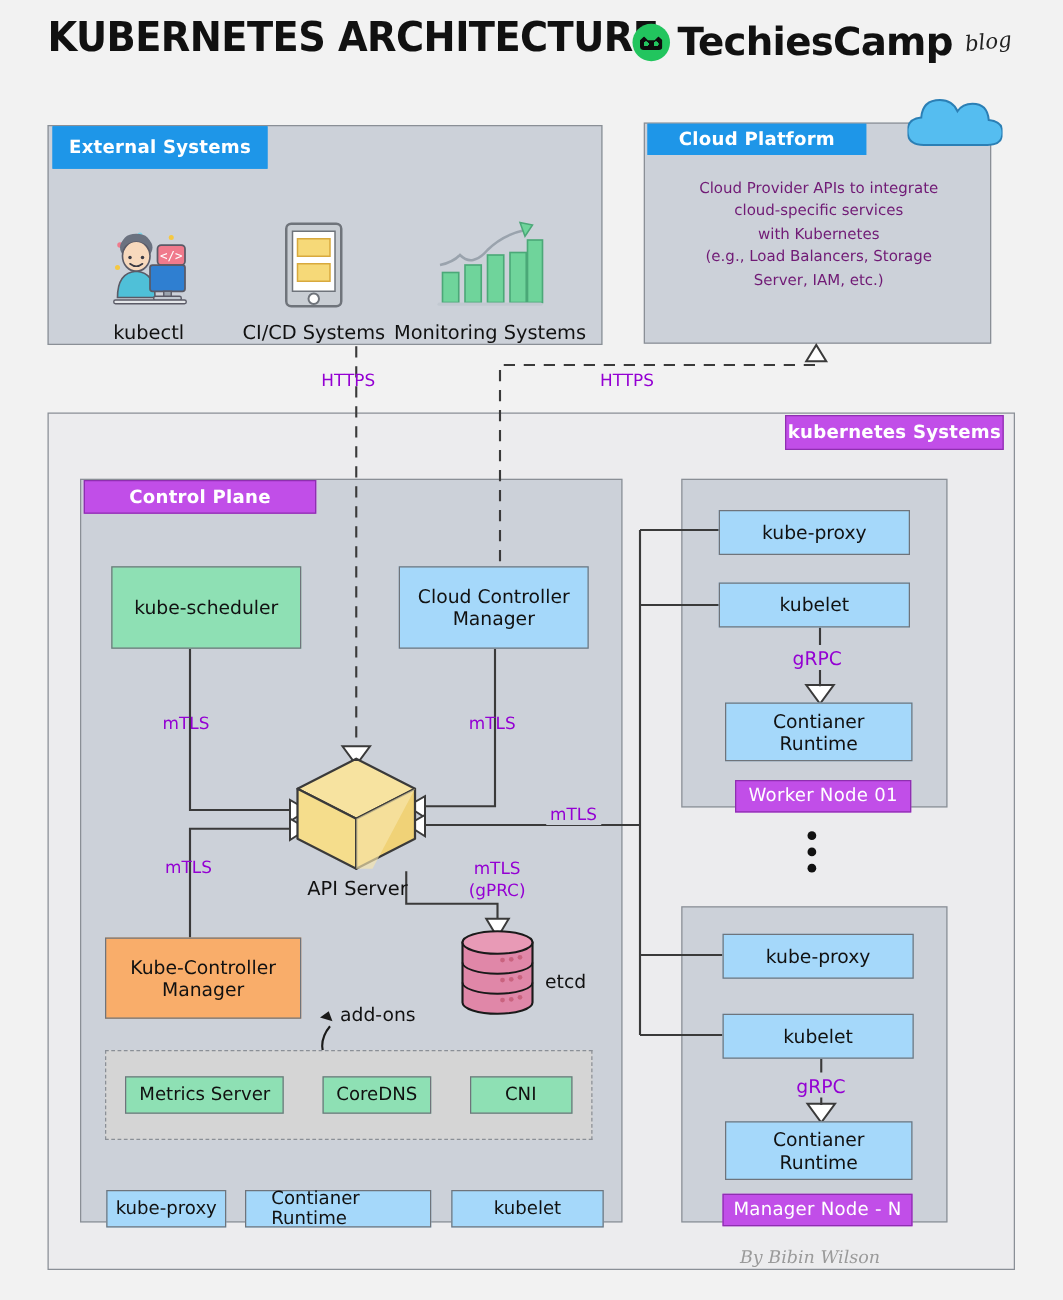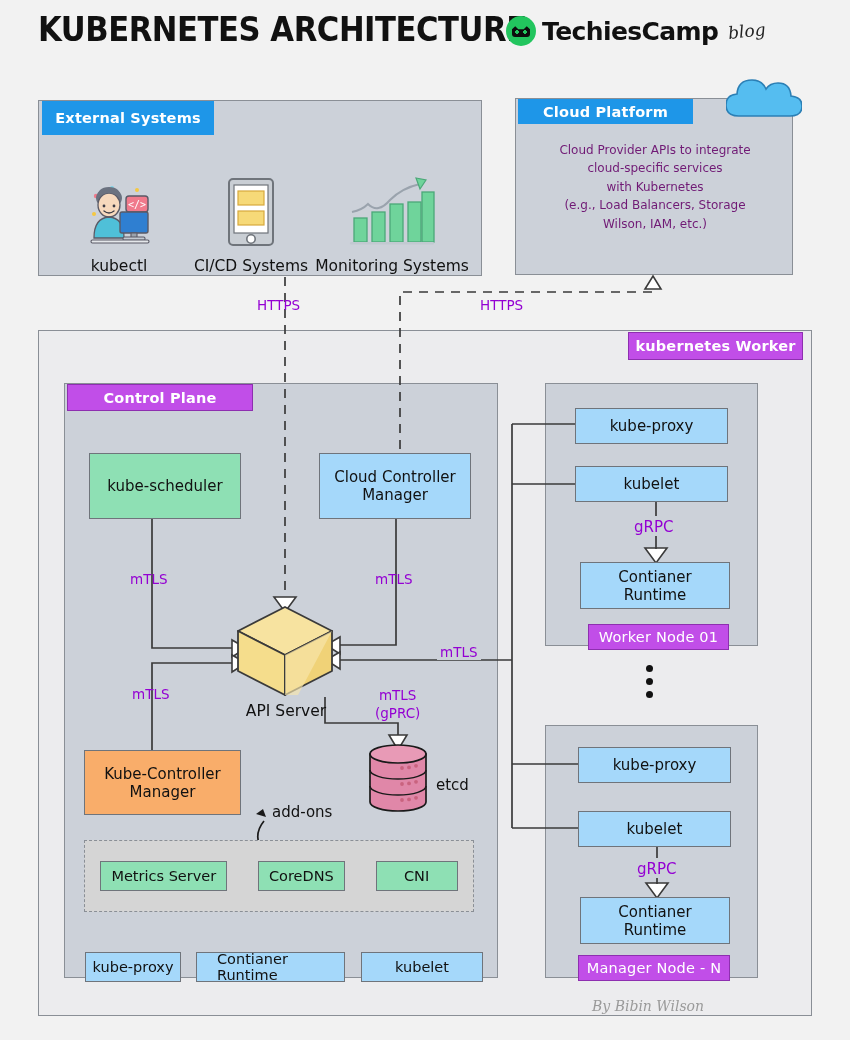--- a/index.html
+++ b/index.html
@@ -36,21 +36,21 @@
     background: #0d0d0d;
     clip-path: polygon(0 35%,18% 10%,35% 35%,65% 35%,82% 10%,100% 35%,100% 100%,0 100%);
   }
   .logo-mark::before {
     content: ""; position: absolute; left: 9px; top: 14px;
     width: 12px; height: 4px; z-index: 2;
     background:
       radial-gradient(circle 2px at 2px 2px, #22c55e 99%, transparent 100%),
       radial-gradient(circle 2px at 10px 2px, #22c55e 99%, transparent 100%);
   }
-  .logo-text { font-weight: 900; font-size: 25px; color: #111; letter-spacing: -0.6px; }
+  .logo-text { font-weight: 900; font-size: 31px; color: #111; letter-spacing: -0.6px; }
   .logo-blog {
     font-family: "DejaVu Serif", serif; font-style: italic;
     font-size: 17px; color: #222; margin-left: 4px; transform: rotate(-6deg);
   }
 
   
   .panel {
     position: absolute; background: #ccd1d9;
     border: 1.6px solid #8a8f96;
   }
@@ -272,27 +272,27 @@
 
   <svg class="cloud-shape" viewBox="0 0 76 46">
     <path d="M13 44 q-13 0 -13 -11 q0 -10 11 -11 q1 -14 15 -14 q10 0 14 9 q4 -6 12 -6 q12 0 13 13 q11 1 11 10 q0 10 -12 10 z" fill="#55bdf0" stroke="#2b7fb5" stroke-width="1.6"></path>
   </svg>
   <div class="panel" id="cloud-panel">
     <div class="cloud-text">
       <div>Cloud Provider APIs to integrate</div>
       <div>cloud-specific services</div>
       <div>with Kubernetes</div>
       <div>(e.g., Load Balancers, Storage</div>
-      <div>Wilson, IAM, etc.)</div>
+      <div>Server, IAM, etc.)</div>
     </div>
   </div>
   <div class="panel-tab tab-blue" id="cloud-tab">Cloud Platform</div>
 
   <div class="panel" id="cluster-panel"></div>
-  <div class="panel-tab tab-purple" id="cluster-tab">kubernetes Worker</div>
+  <div class="panel-tab tab-purple" id="cluster-tab">kubernetes Systems</div>
 
   <div class="panel" id="cp-panel"></div>
   <div class="panel-tab tab-purple" id="cp-tab">Control Plane</div>
 
   <div class="worker-panel" id="worker1-panel"></div>
   <div class="worker-panel" id="worker2-panel"></div>
 
   <svg class="wire">
     <g stroke="#3a3a3a" stroke-width="1.7" fill="none">
 

